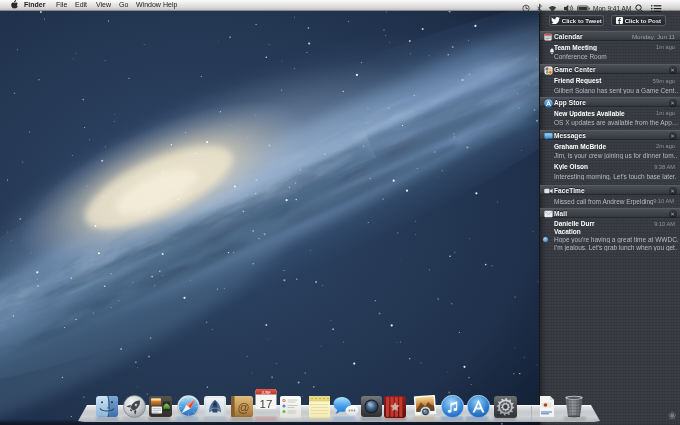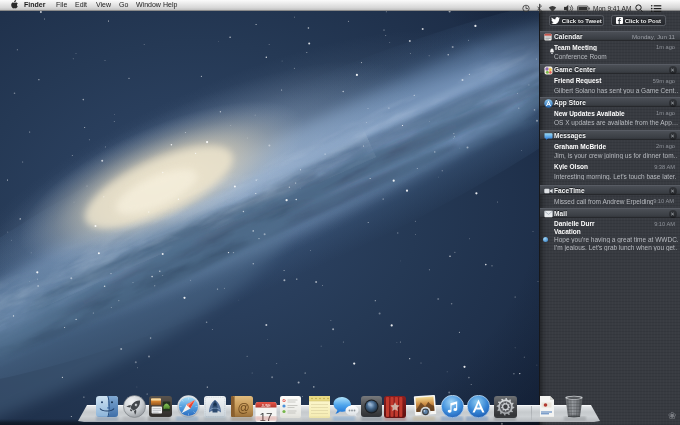--- a/index.html
+++ b/index.html
@@ -654,21 +654,21 @@
               <stop offset="0" stop-color="#e2bc7e"></stop>
               <stop offset="0.5" stop-color="#c69a58"></stop>
               <stop offset="1" stop-color="#9c713a"></stop>
             </linearGradient>
           </defs>
           <rect width="22" height="21" rx="2.5" fill="url(#cbg)"></rect>
           <rect x="0" y="0" width="3" height="21" rx="1.2" fill="#8a5f2e"></rect>
           <rect x="3" y="0" width="1" height="21" fill="#77501f" opacity="0.5"></rect>
           <text x="12.5" y="15.8" font-family="Liberation Sans" font-size="12" fill="#6e4a1e" text-anchor="middle">@</text>
         </svg></div>
-      <div class="di" style="left:255px;width:22px;height:22px;bottom:2px"><svg width="22" height="22" viewBox="0 0 22 22">
+      <div class="di" style="left:255px;width:22px;height:22px;bottom:15px"><svg width="22" height="22" viewBox="0 0 22 22">
           <defs>
             <linearGradient id="crg" x1="0" y1="0" x2="0" y2="1">
               <stop offset="0" stop-color="#e8574a"></stop>
               <stop offset="1" stop-color="#b2362c"></stop>
             </linearGradient>
           </defs>
           <rect x="0.5" y="1" width="21" height="20" rx="2.5" fill="#f5f5f3"></rect>
           <path d="M0.5 3.5 a2.5 2.5 0 0 1 2.5-2.5 h16 a2.5 2.5 0 0 1 2.5 2.5 v3 h-21 Z" fill="url(#crg)"></path>
           <text x="11" y="6" font-family="Liberation Sans" font-size="3.6" fill="#fff" text-anchor="middle">JUNE</text>
           <text x="11" y="19.5" font-family="Liberation Sans" font-size="11.5" fill="#3e3e3e" text-anchor="middle">17</text>

